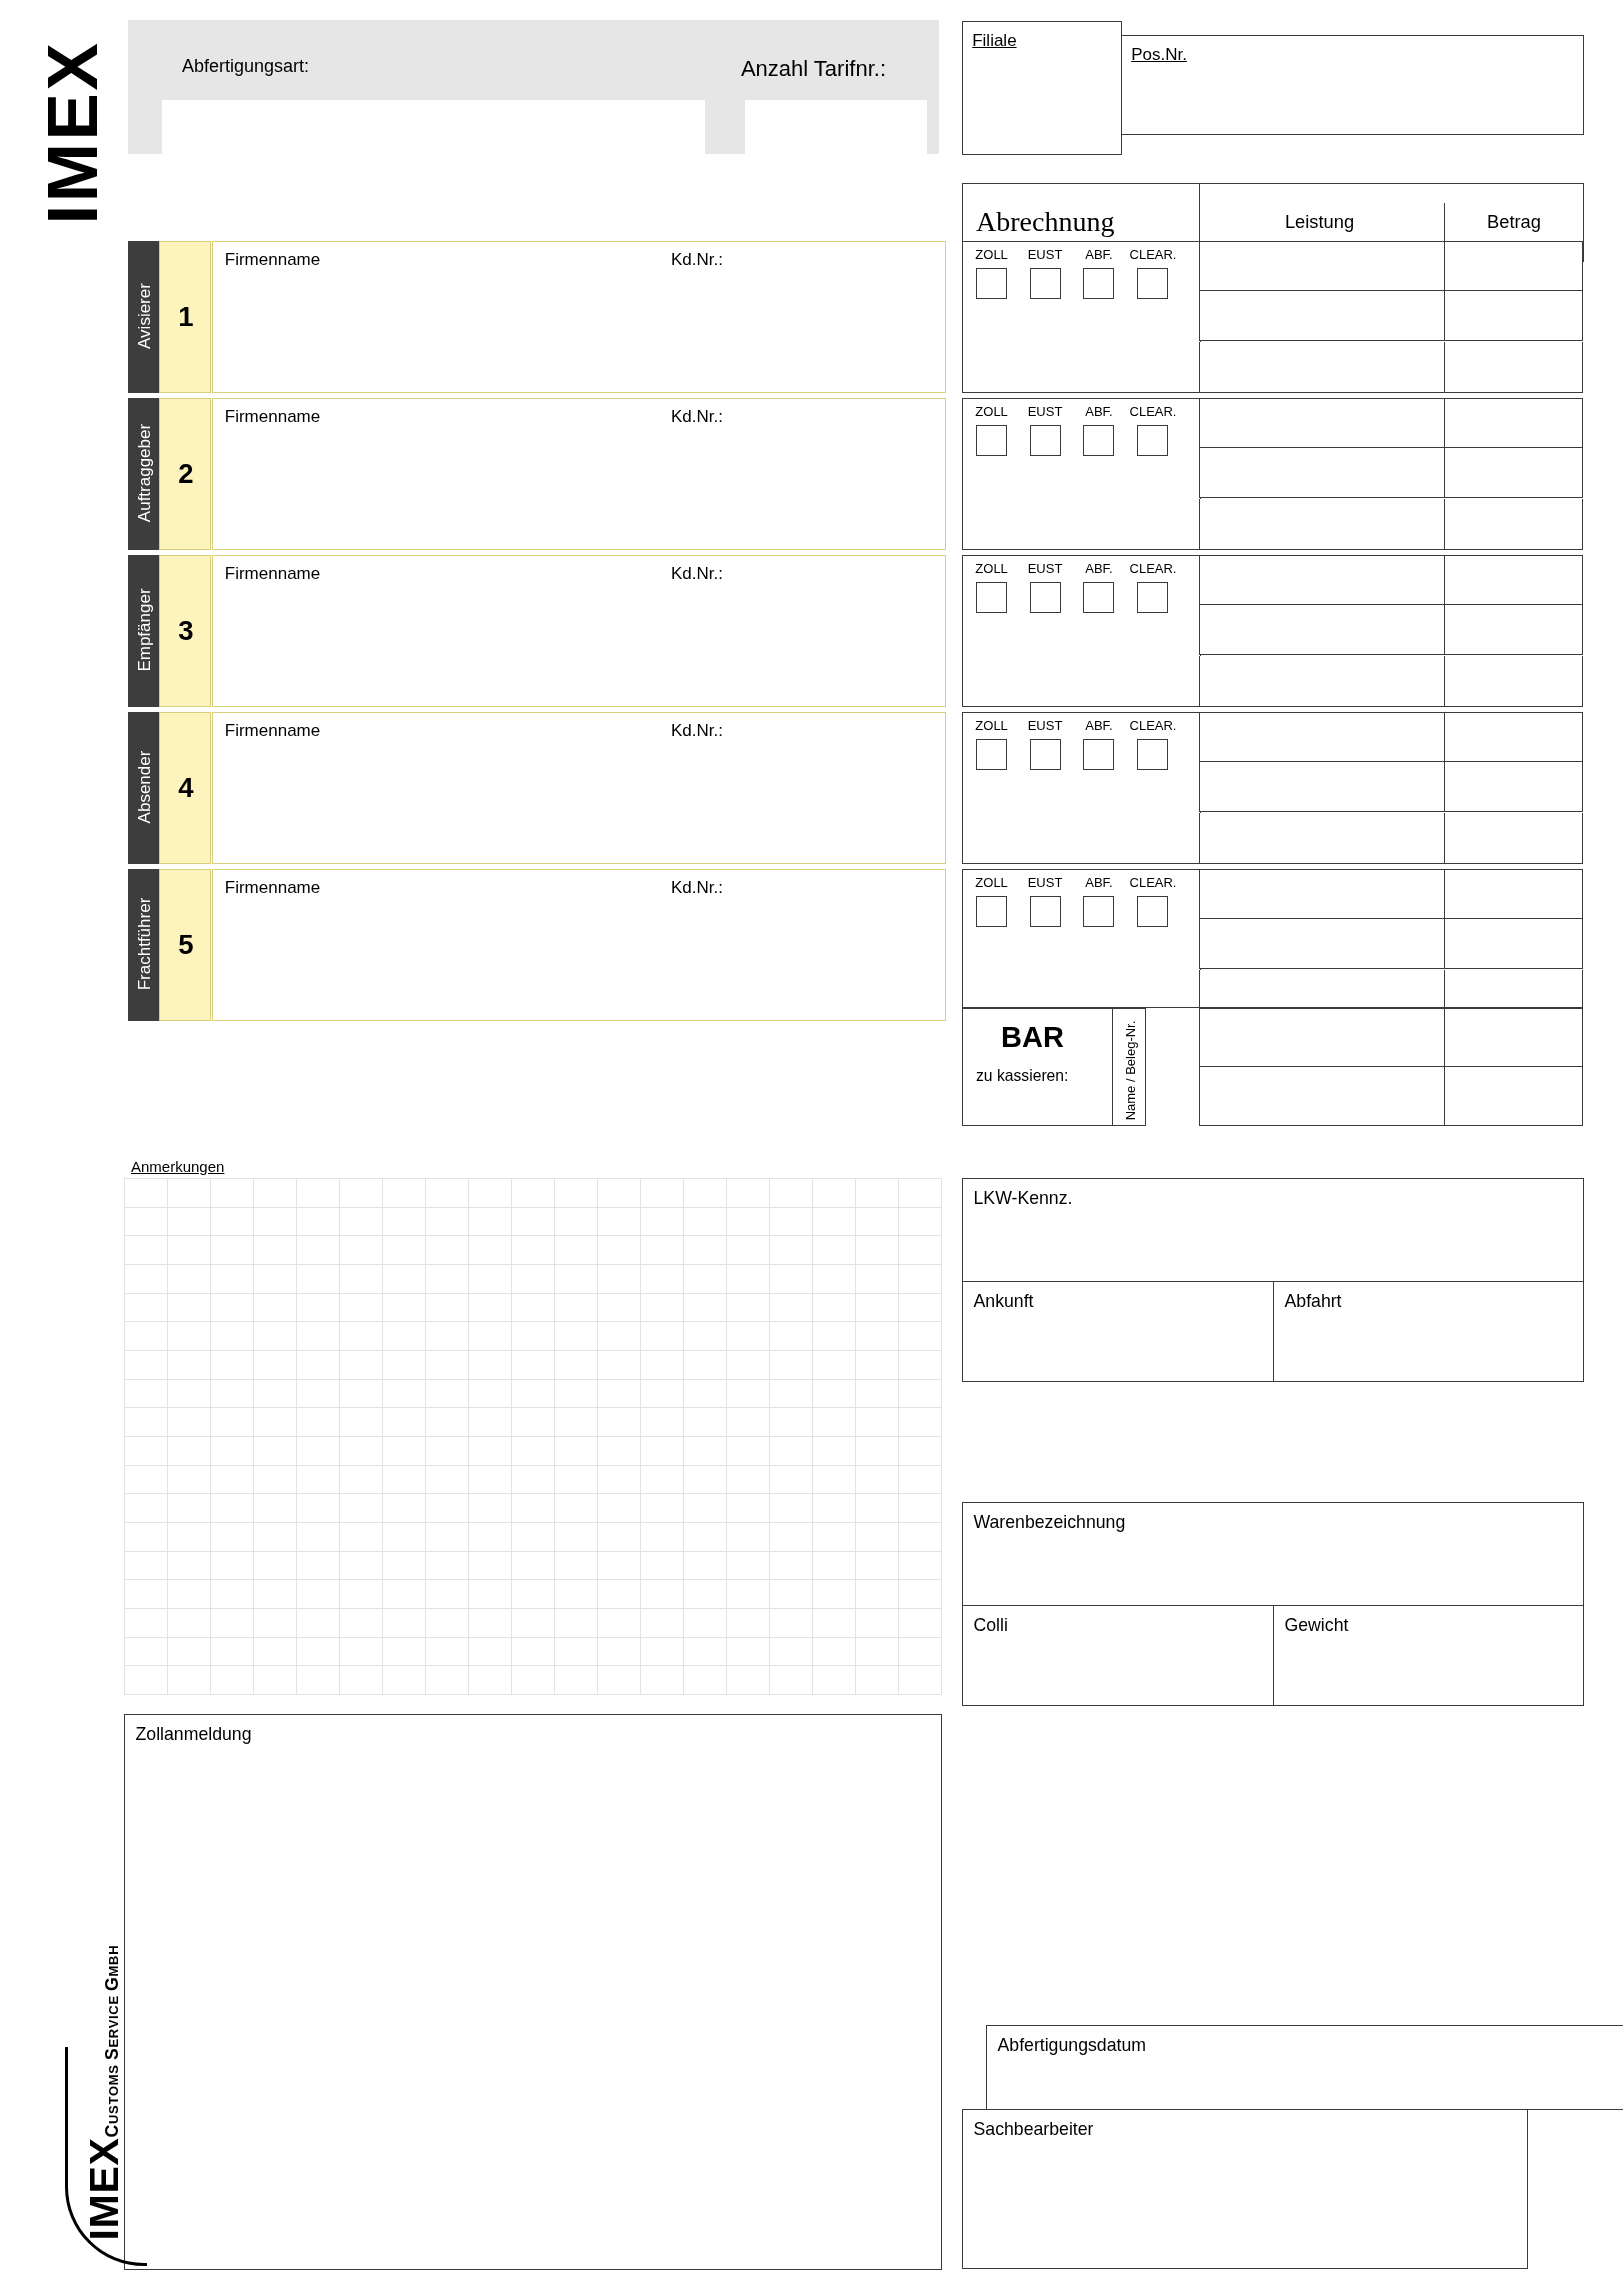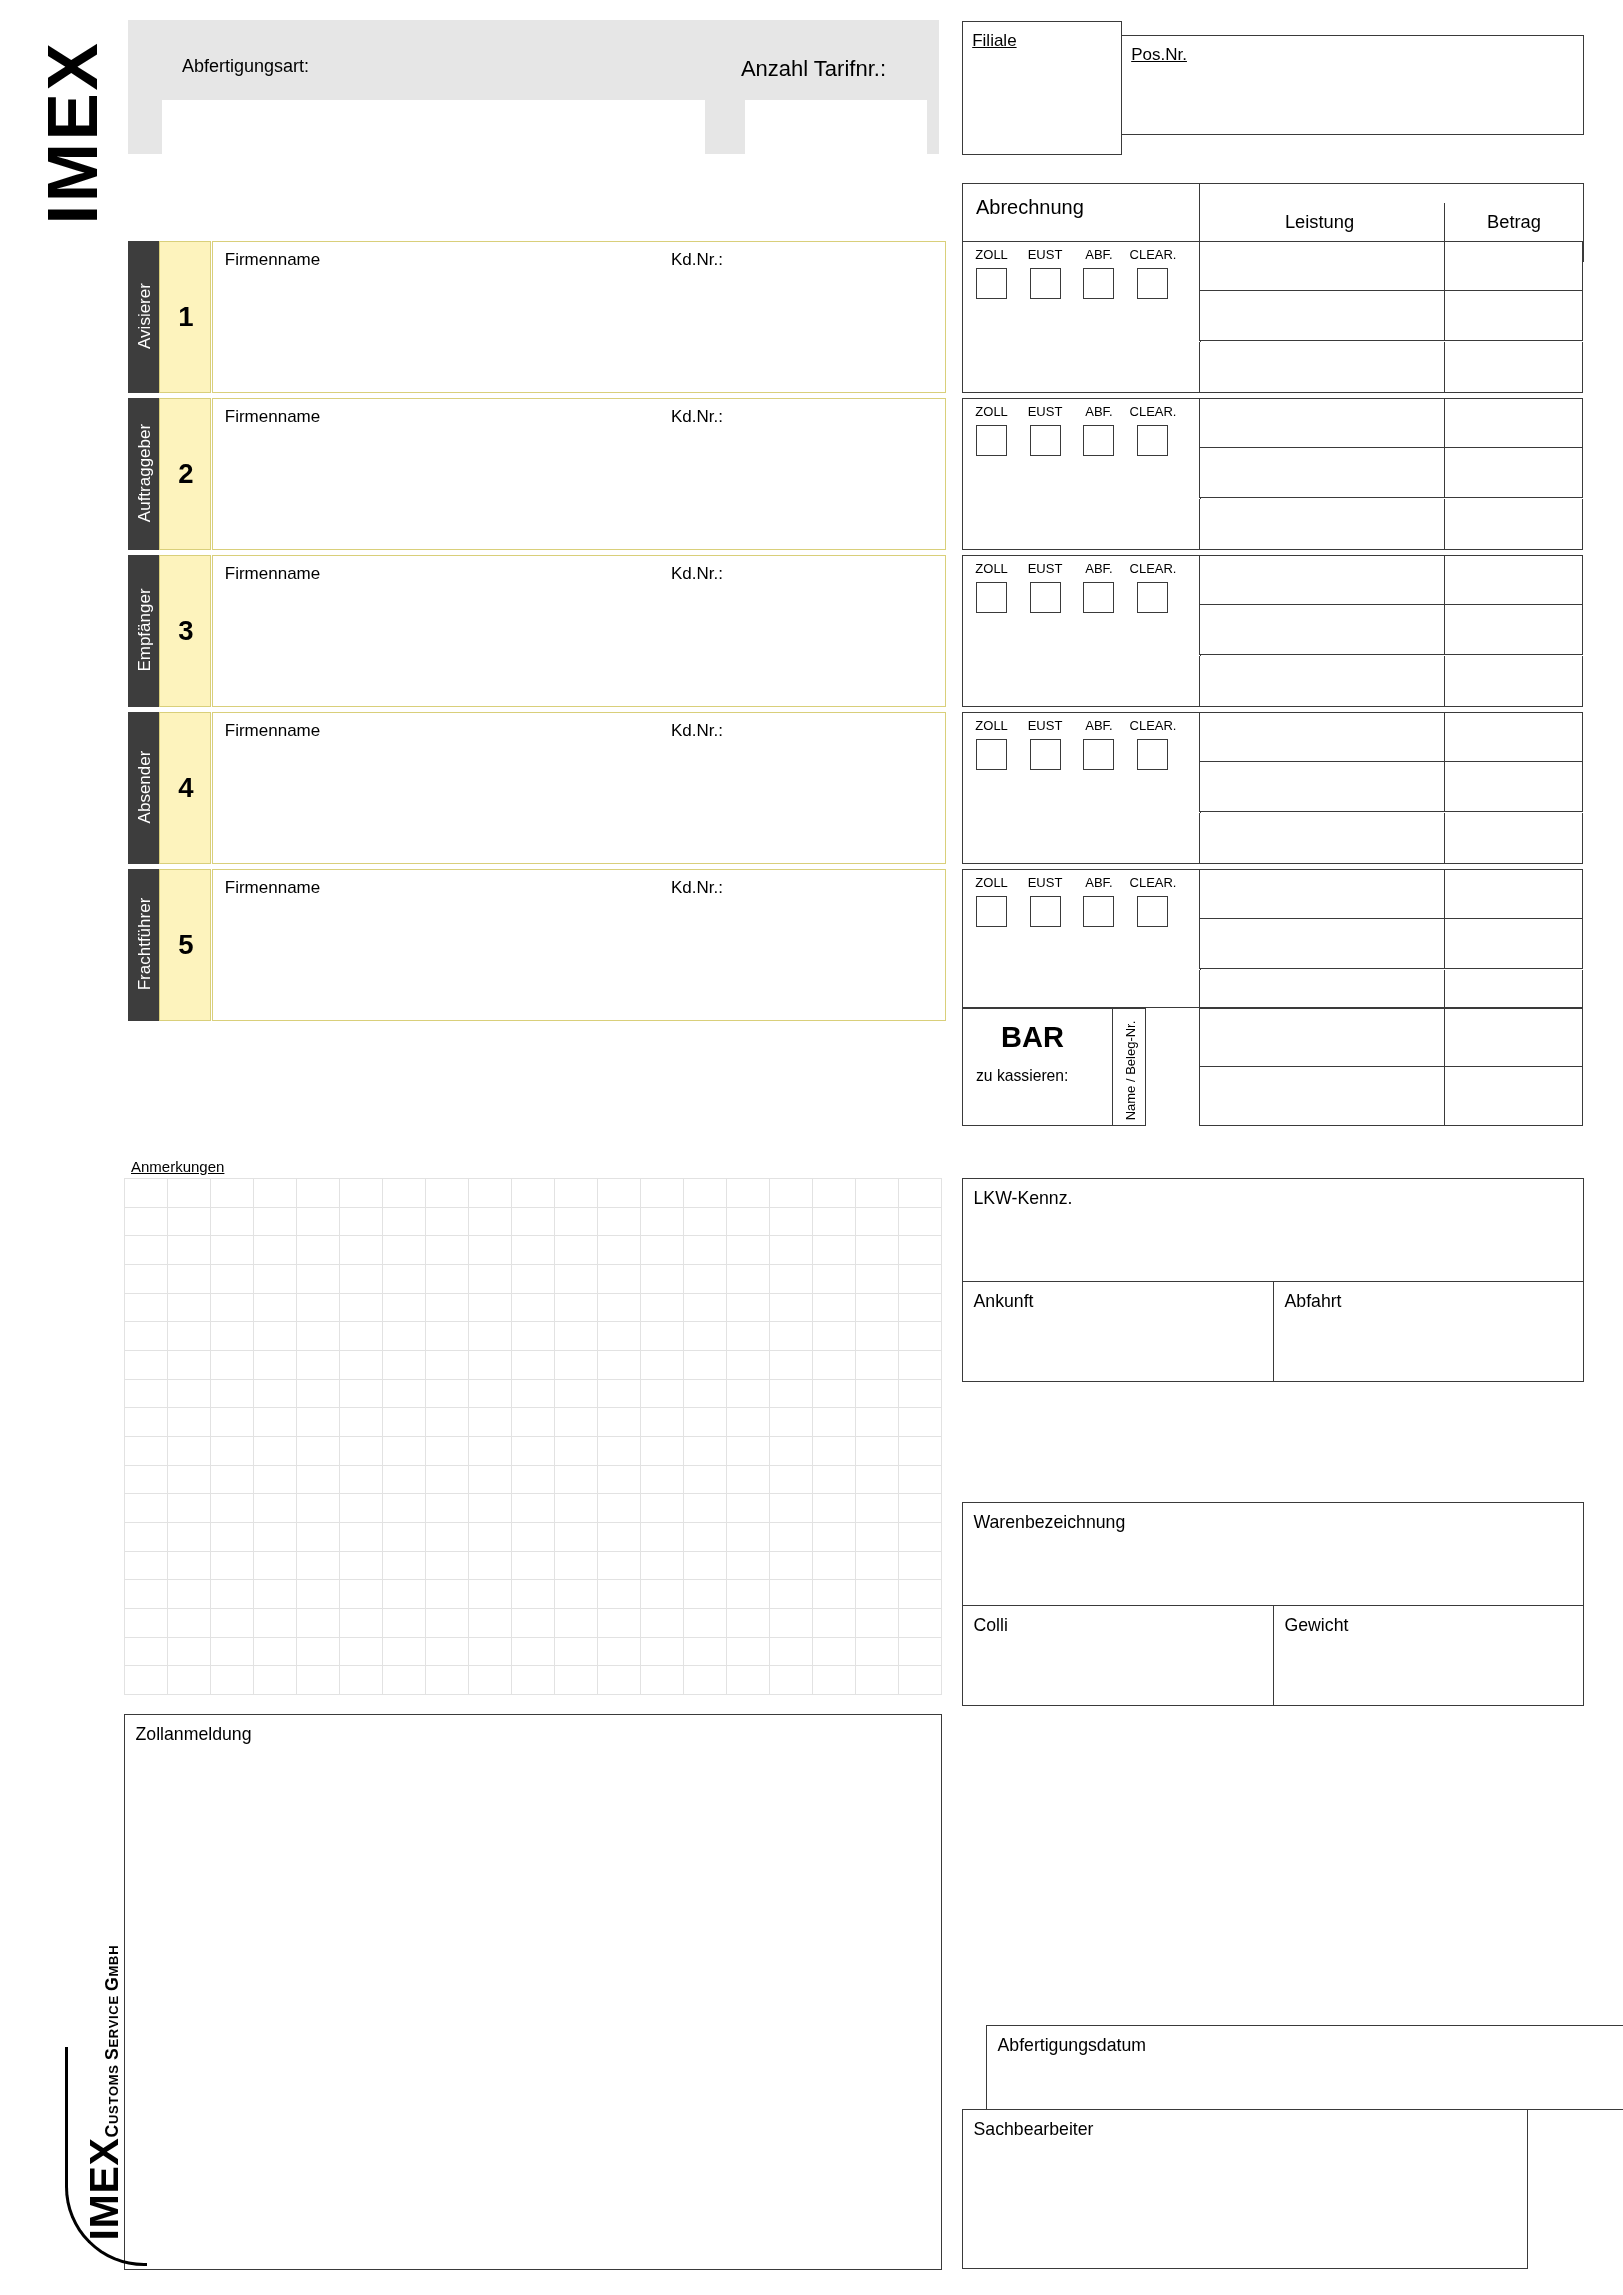--- a/index.html
+++ b/index.html
@@ -119,22 +119,23 @@
     background: #ffffff;
   }
 
   #filiale-box { left: 962px; top: 21px; width: 160px; height: 134px; }
   #posnr-box   { left: 1121px; top: 35px; width: 463px; height: 100px; }
   #filiale-box .lbl, #posnr-box .lbl { left: 9.2px; top: 9.2px; font-size: 17px; }
 
   
   #abrech-box { left: 962px; top: 183px; width: 622px; height: 79px; }
   #abrech-title {
-    position: absolute; left: 976px; top: 196px;
-    font-size: 20px;
+    position: absolute; left: 976px; top: 206px;
+    font-size: 28px;
+    font-family: Liberation Serif, serif;
   }
   #abrech-header-bg {
     position: absolute; left: 962px; top: 183px; width: 622px; height: 79px;
     background: #e8e8e8;
   }
   #leist-head {
     position: absolute; left: 1195px; top: 211px; width: 249px;
     text-align: center; font-size: 18.3px;
   }
   #betrag-head {

